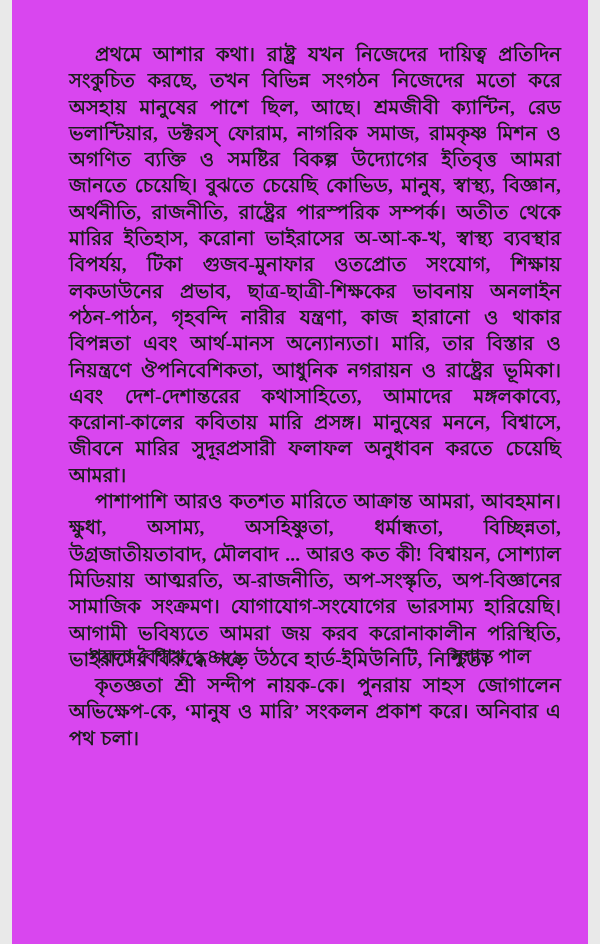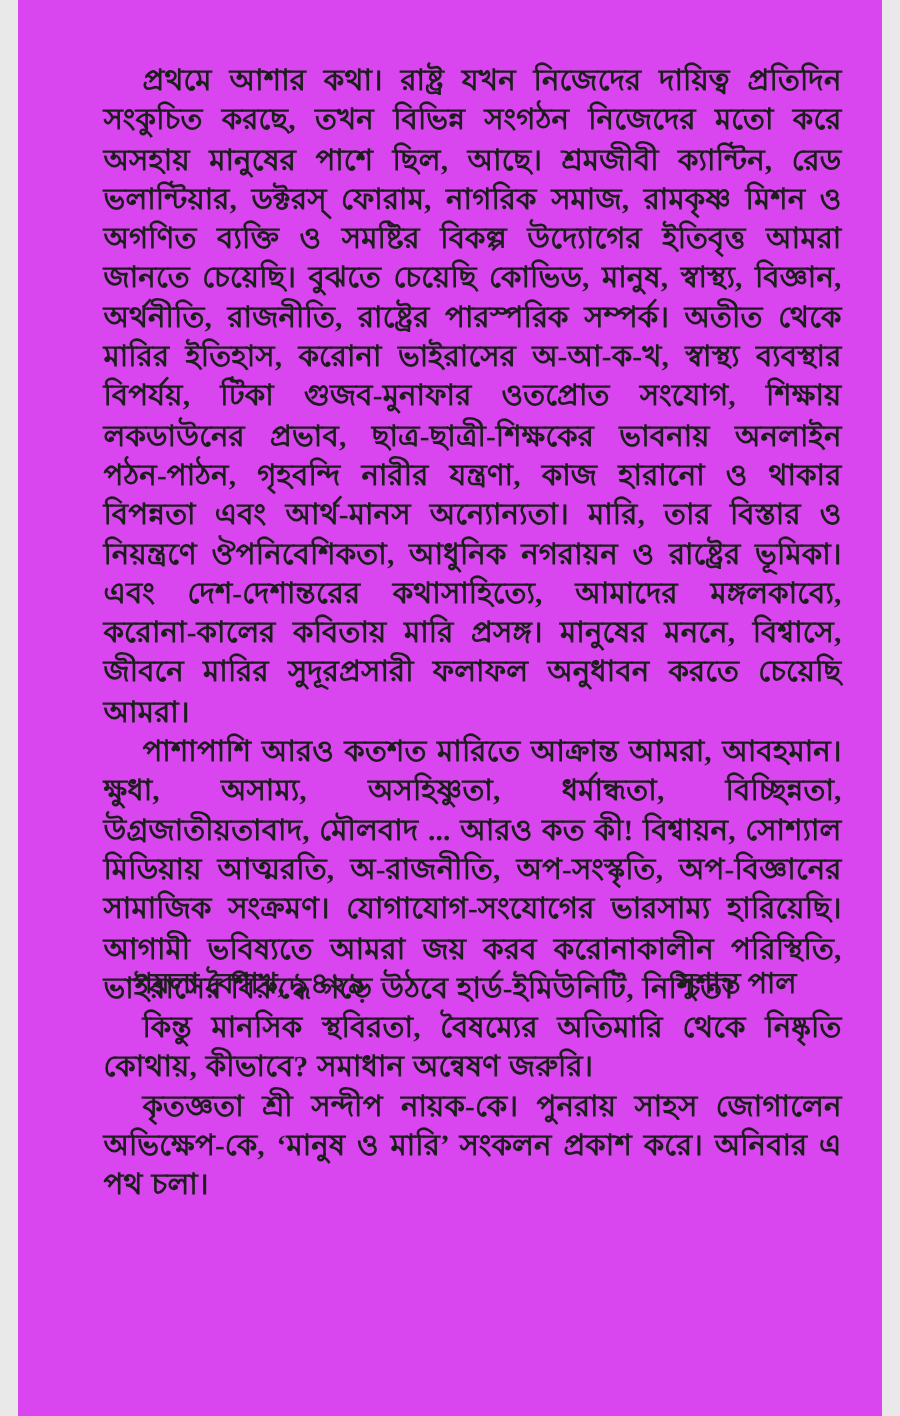--- a/index.html
+++ b/index.html
@@ -50,21 +50,20 @@
   .footer-date { padding-left: 20px; }
   .footer-author { padding-right: 30px; text-align: center; }
 </style>
 </head>
 <body>
 
 <div class="page">
   <div class="text-block">
     <p class="para">প্রথমে আশার কথা। রাষ্ট্র যখন নিজেদের দায়িত্ব প্রতিদিন সংকুচিত করছে, তখন বিভিন্ন সংগঠন নিজেদের মতো করে অসহায় মানুষের পাশে ছিল, আছে। শ্রমজীবী ক্যান্টিন, রেড ভলান্টিয়ার, ডক্টরস্ ফোরাম, নাগরিক সমাজ, রামকৃষ্ণ মিশন ও অগণিত ব্যক্তি ও সমষ্টির বিকল্প উদ্যোগের ইতিবৃত্ত আমরা জানতে চেয়েছি। বুঝতে চেয়েছি কোভিড, মানুষ, স্বাস্থ্য, বিজ্ঞান, অর্থনীতি, রাজনীতি, রাষ্ট্রের পারস্পরিক সম্পর্ক। অতীত থেকে মারির ইতিহাস, করোনা ভাইরাসের অ-আ-ক-খ, স্বাস্থ্য ব্যবস্থার বিপর্যয়, টিকা গুজব-মুনাফার ওতপ্রোত সংযোগ, শিক্ষায় লকডাউনের প্রভাব, ছাত্র-ছাত্রী-শিক্ষকের ভাবনায় অনলাইন পঠন-পাঠন, গৃহবন্দি নারীর যন্ত্রণা, কাজ হারানো ও থাকার বিপন্নতা এবং আর্থ-মানস অন্যোন্যতা। মারি, তার বিস্তার ও নিয়ন্ত্রণে ঔপনিবেশিকতা, আধুনিক নগরায়ন ও রাষ্ট্রের ভূমিকা। এবং দেশ-দেশান্তরের কথাসাহিত্যে, আমাদের মঙ্গলকাব্যে, করোনা-কালের কবিতায় মারি প্রসঙ্গ। মানুষের মননে, বিশ্বাসে, জীবনে মারির সুদূরপ্রসারী ফলাফল অনুধাবন করতে চেয়েছি আমরা।</p>
     <p class="para">পাশাপাশি আরও কতশত মারিতে আক্রান্ত আমরা, আবহমান। ক্ষুধা, অসাম্য, অসহিষ্ণুতা, ধর্মান্ধতা, বিচ্ছিন্নতা, উগ্রজাতীয়তাবাদ, মৌলবাদ ... আরও কত কী! বিশ্বায়ন, সোশ্যাল মিডিয়ায় আত্মরতি, অ-রাজনীতি, অপ-সংস্কৃতি, অপ-বিজ্ঞানের সামাজিক সংক্রমণ। যোগাযোগ-সংযোগের ভারসাম্য হারিয়েছি। আগামী ভবিষ্যতে আমরা জয় করব করোনাকালীন পরিস্থিতি, ভাইরাসের বিরুদ্ধে গড়ে উঠবে হার্ড-ইমিউনিটি, নিশ্চিত।</p>
-    <p class="para">কিন্তু মানসিক স্থবিরতা, বৈষম্যের অতিমারি থেকে নিষ্কৃতি কোথায়, কীভাবে? সমাধান অন্বেষণ জরুরি।</p>
     <p class="para">কৃতজ্ঞতা শ্রী সন্দীপ নায়ক-কে। পুনরায় সাহস জোগালেন অভিক্ষেপ-কে, ‘মানুষ ও মারি’ সংকলন প্রকাশ করে। অনিবার এ পথ চলা।</p>
   </div>
 
   <div class="footer-row">
     <span class="footer-date">পয়লা বৈশাখ, ১৪২৯</span>
     <span class="footer-author">সুশান্ত পাল</span>
   </div>
 </div>
 
 </body></html>

